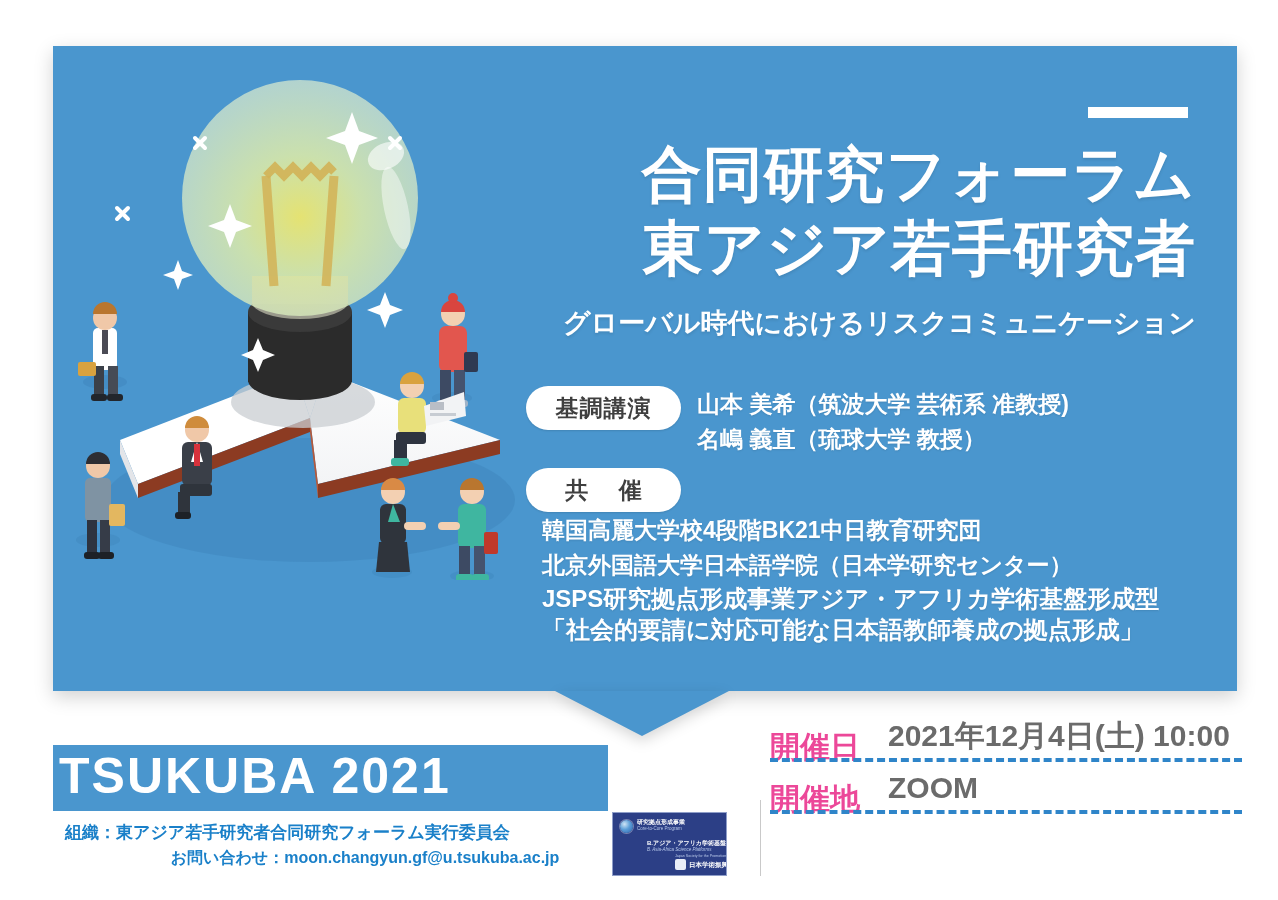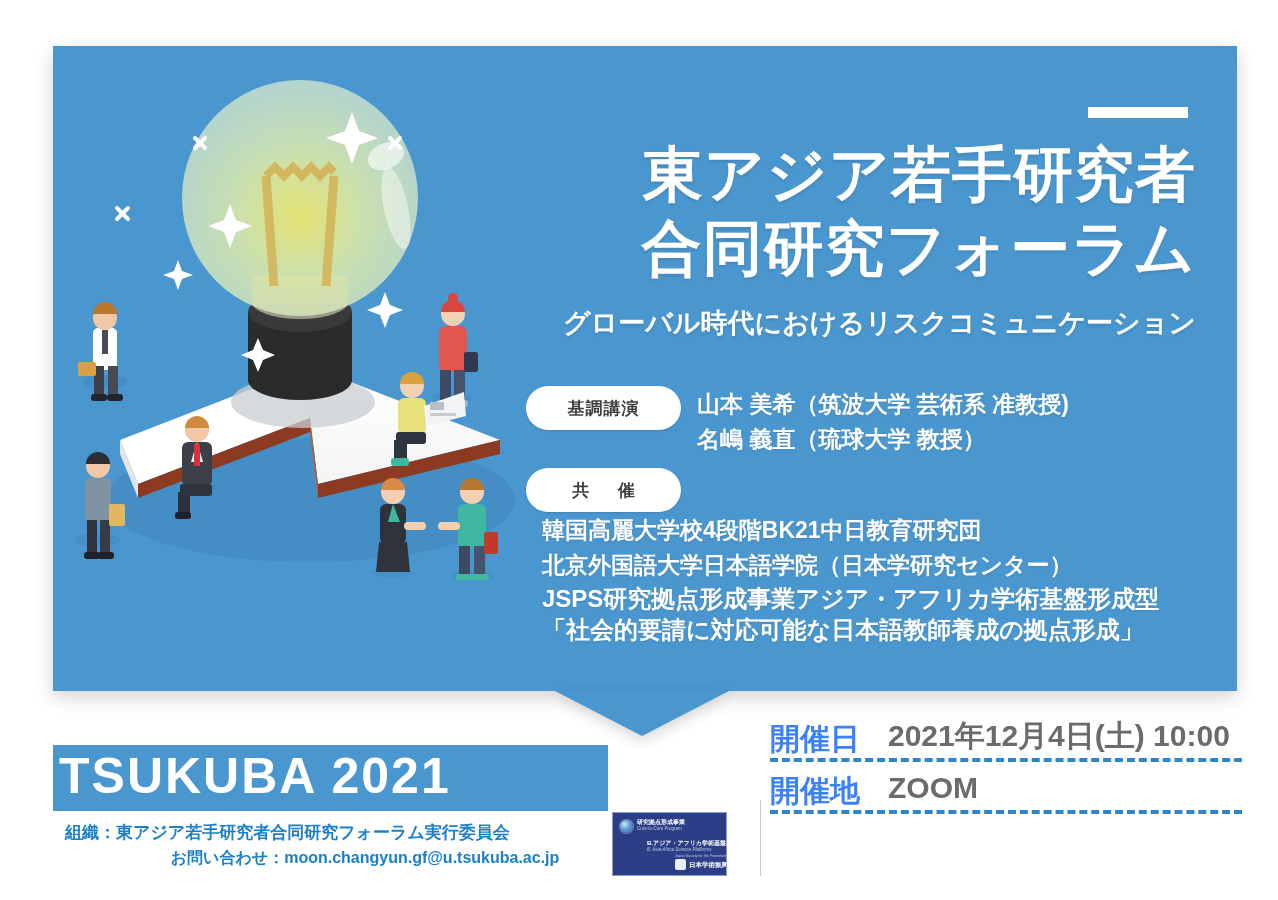--- a/index.html
+++ b/index.html
@@ -43,21 +43,21 @@
     text-shadow:0 2px 3px rgba(0,0,0,.10);
   }
 
   
   .row{position:absolute;display:flex;align-items:flex-start;}
   .row-keynote{left:526px;top:386px;}
   .row-cohost{left:526px;top:468px;flex-direction:column;}
   .pill{
     width:155px;height:44px;border-radius:24px;background:#ffffff;
     display:flex;align-items:center;justify-content:center;
-    color:#3f3f3f;font-weight:bold;font-size:17px;letter-spacing:1px;
+    color:#3f3f3f;font-weight:bold;font-size:23px;letter-spacing:1px;
     flex:0 0 auto;box-shadow:0 1px 2px rgba(0,0,0,.12);
   }
   .pill.spaced{letter-spacing:12px;text-indent:12px;}
   .row-text{margin-left:16px;padding-top:1px;}
   .row-text div{
     color:#ffffff;font-weight:bold;font-size:23px;line-height:35px;white-space:nowrap;
     text-shadow:0 1px 2px rgba(0,0,0,.10);
   }
   .row-text div.small{font-size:24px;line-height:31px;}
 
@@ -98,21 +98,21 @@
   }
   .logo-card .lg-t5{position:absolute;left:76px;top:47px;color:#ffffff;font-size:6.5px;font-weight:bold;line-height:9px;white-space:nowrap;}
   .logo-card .lg-t6{position:absolute;left:62px;top:41px;color:#b9c9ea;font-size:3.6px;line-height:5px;white-space:nowrap;}
 
   .vdivider{position:absolute;left:760px;top:800px;width:1px;height:76px;background:#c9c9c9;}
 
   
   .info{position:absolute;left:770px;top:710px;width:472px;}
   .info-row{position:relative;height:52px;}
   .info-row .lbl{
-    position:absolute;left:0;top:10px;color:#3b82f6;font-weight:bold;font-size:30px;line-height:38px;white-space:nowrap;
+    position:absolute;left:0;top:18px;color:#ec4899;font-weight:bold;font-size:30px;line-height:38px;white-space:nowrap;
   }
   .info-row .lbl.spaced{letter-spacing:22px;}
   .info-row .val{
     position:absolute;left:118px;top:7px;color:#6b6b6b;font-weight:bold;font-size:30px;line-height:38px;white-space:nowrap;
   }
   .info-row .val.date{font-size:30px;}
   .info-row .rule{
     position:absolute;left:0;bottom:0;width:472px;height:0;
     border-bottom:4px dashed #2f85c9;
   }
@@ -262,22 +262,22 @@
         <path d="M400,410 a12,12 0 0 1 24,0 z" fill="#b9762f"></path>
         <rect x="378" y="442" width="22" height="8" rx="4" fill="#f3d0b2"></rect>
         <rect x="424" y="452" width="14" height="22" rx="2" fill="#c0392b"></rect>
       </g>
     </svg>
   </div>
 
   <div class="dash-rule"></div>
 
   <div class="title-block">
+    <div class="title-line">合同研究フォーラム</div>
     <div class="title-line">東アジア若手研究者</div>
-    <div class="title-line">合同研究フォーラム</div>
   </div>
   <div class="subtitle">グローバル時代におけるリスクコミュニケーション</div>
 
   <div class="row row-keynote">
     <div class="pill">基調講演</div>
     <div class="row-text">
       <div>山本 美希（筑波大学 芸術系 准教授)</div>
       <div>名嶋 義直（琉球大学 教授）</div>
     </div>
   </div>

